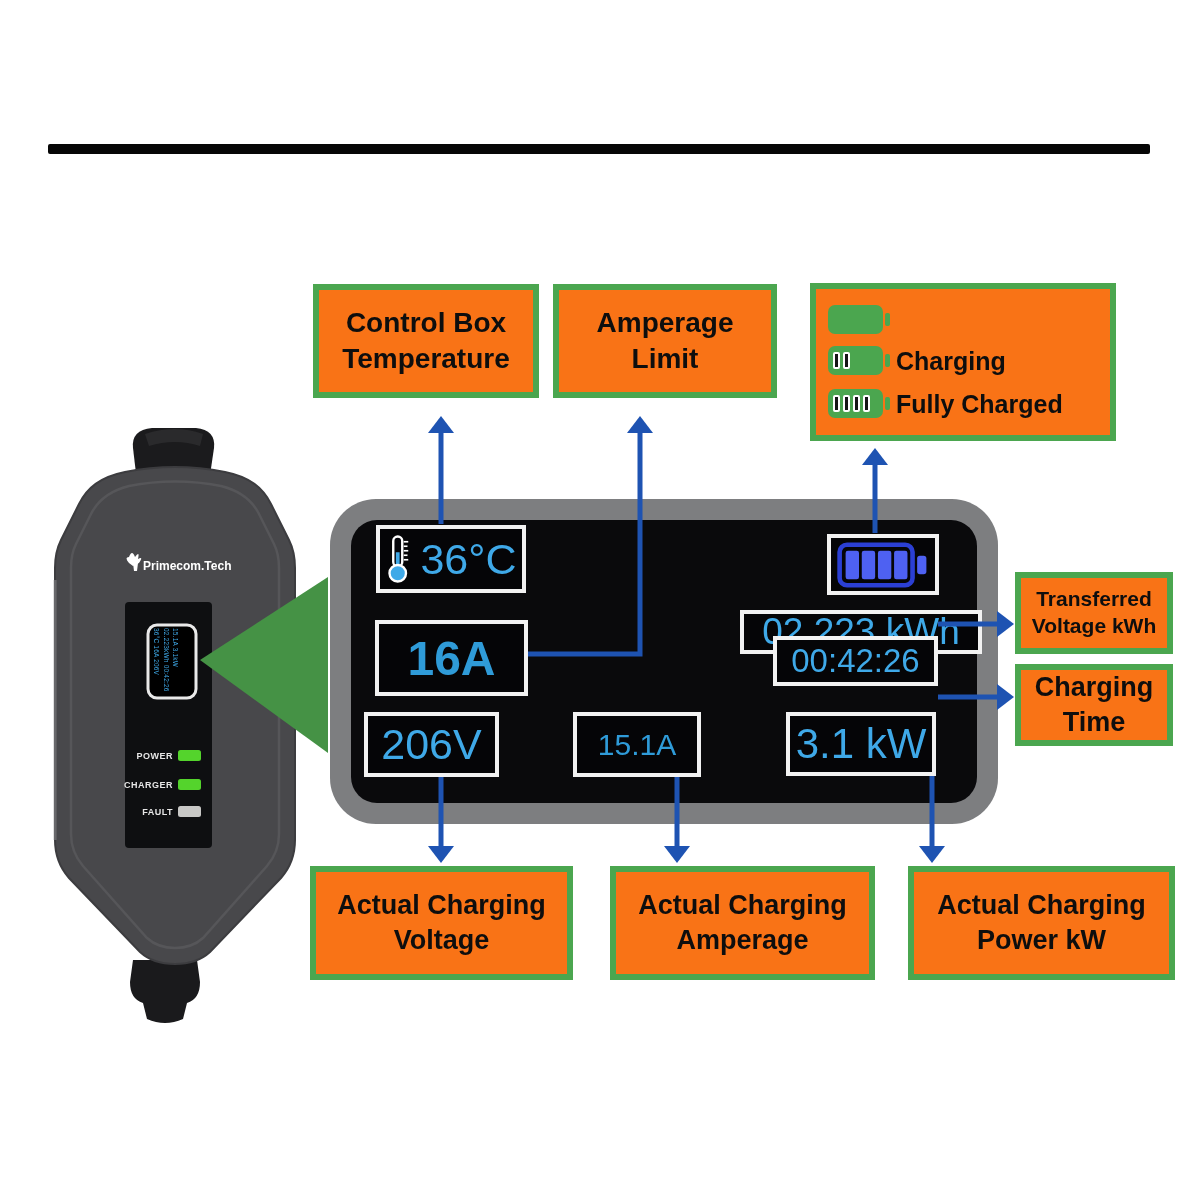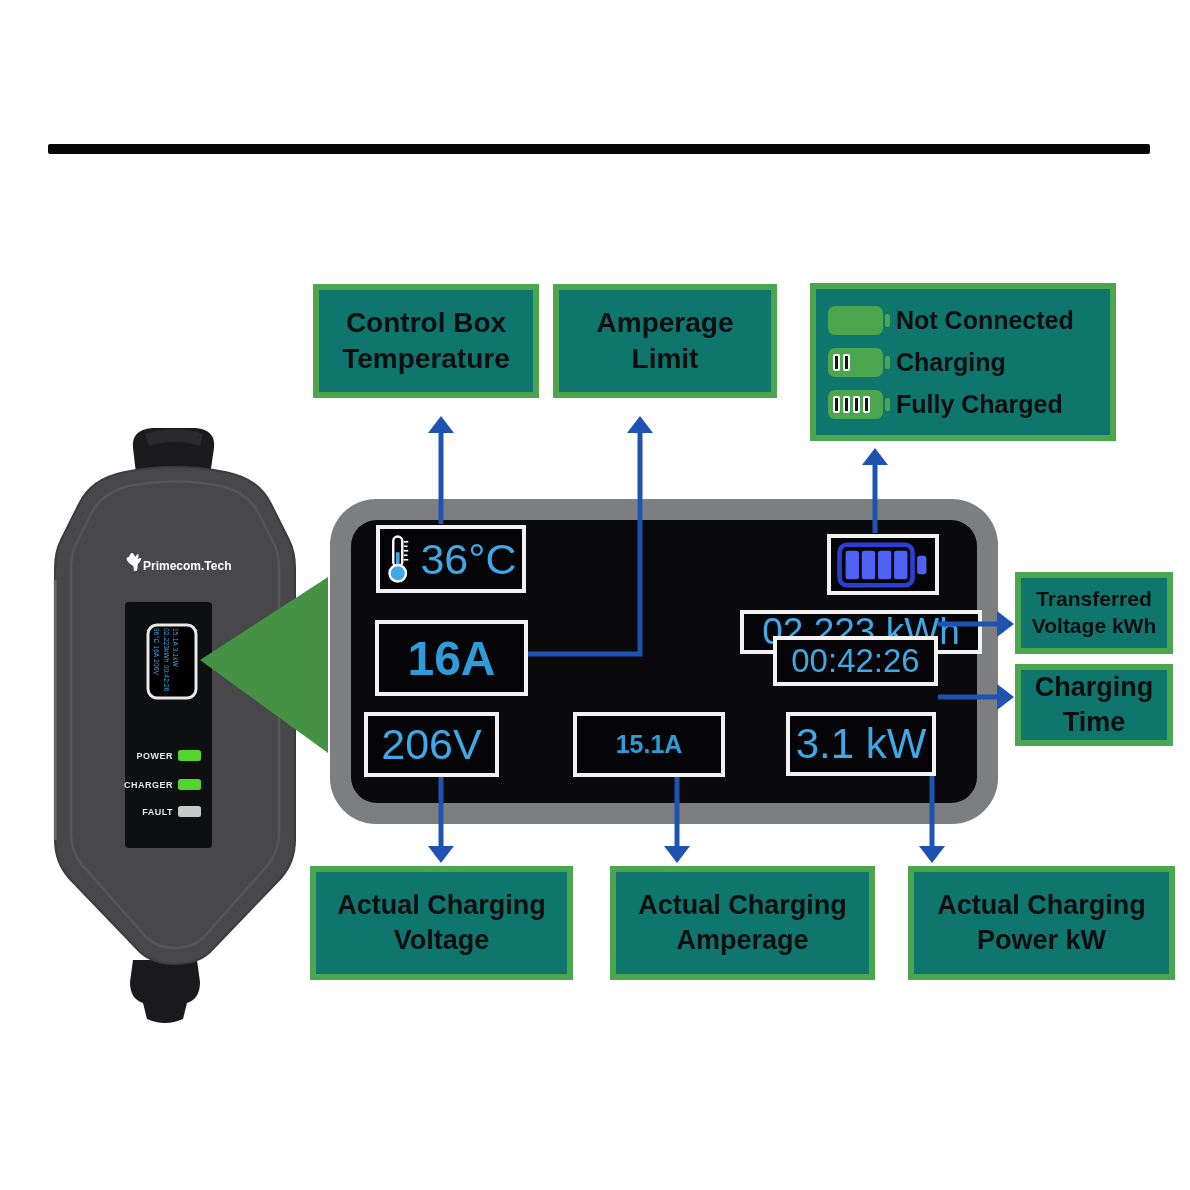--- a/index.html
+++ b/index.html
@@ -11,21 +11,21 @@
   body{font-family:"Liberation Sans",sans-serif}
   .stage{position:relative;width:1190px;height:1190px;background:#fff;overflow:hidden}
 
   
   .title{position:absolute;left:44px;top:48px;width:1102px;text-align:center;
     font-size:66px;font-weight:bold;letter-spacing:-1.5px;color:var(--accent-green);
     font-family:"Liberation Sans",sans-serif;white-space:nowrap}
   .rule{position:absolute;left:48px;top:144px;width:1102px;height:10px;background:#060606;border-radius:2px}
 
   
-  .label-box{position:absolute;background:#0f766e;border:6px solid var(--border-green);
+  .label-box{position:absolute;background:#f97316;border:6px solid var(--border-green);
     display:flex;align-items:center;justify-content:center;text-align:center;
     font-weight:bold;color:#0e0e0e;white-space:pre-line;line-height:1.28}
   .lb-temp{left:313px;top:284px;width:226px;height:114px;font-size:28px}
   .lb-amp{left:553px;top:284px;width:224px;height:114px;font-size:28px}
   .lb-transferred{left:1015px;top:572px;width:158px;height:82px;font-size:21px}
   .lb-ctime{left:1015px;top:664px;width:158px;height:82px;font-size:27px}
   .lb-voltage{left:310px;top:866px;width:263px;height:114px;font-size:27px}
   .lb-amperage{left:610px;top:866px;width:265px;height:114px;font-size:27px}
   .lb-power{left:908px;top:866px;width:267px;height:114px;font-size:27px}
 
@@ -42,21 +42,21 @@
   
   .panel{position:absolute;left:330px;top:499px;width:668px;height:325px;
     background:#7d7e80;border-radius:46px}
   .panel-inner{position:absolute;inset:21px;background:#0a0a0c;border-radius:26px}
   .sbox{position:absolute;background:#050507;border:4px solid #f2f2f2;
     display:flex;align-items:center;justify-content:center;color:var(--screen-blue);
     font-family:"Liberation Sans",sans-serif;white-space:nowrap}
   .sb-temp{left:376px;top:525px;width:150px;height:68px;font-size:43px;gap:5px}
   .sb-amp{left:375px;top:620px;width:153px;height:76px;font-size:48px;font-weight:bold;color:var(--screen-blue-bold)}
   .sb-voltage{left:364px;top:712px;width:135px;height:65px;font-size:43px}
-  .sb-amperage{left:573px;top:712px;width:152px;height:65px;font-size:25px;font-weight:bold;color:var(--screen-blue-bold)}
+  .sb-amperage{left:573px;top:712px;width:128px;height:65px;font-size:30px;font-weight:normal;color:var(--screen-blue-bold)}
   .sb-battery{left:827px;top:534px;width:112px;height:61px}
   .sb-energy{left:740px;top:610px;width:242px;height:44px;font-size:37px}
   .sb-time{left:773px;top:636px;width:165px;height:50px;font-size:33px}
   .sb-power{left:786px;top:712px;width:150px;height:64px;font-size:42px}
 
   
   .device-svg{position:absolute;left:25px;top:420px;width:300px;height:630px}
   .mini-screen{position:absolute;left:151px;top:628px;width:43px;height:67px;
     overflow:hidden;writing-mode:vertical-lr;color:var(--screen-blue);
     font-size:6.5px;line-height:1.5;letter-spacing:.2px}
@@ -120,21 +120,20 @@
 Temperature</span>
   </div>
   <div class="label-box lb-amp">
     <span>Amperage
 Limit</span>
   </div>
 
   <div class="label-box legend">
     <div class="legend-row">
       <span class="batt"></span>
-      <span>Not Connected</span>
     </div>
     <div class="legend-row">
       <span class="batt"><span class="bar"></span><span class="bar"></span></span>
       <span>Charging</span>
     </div>
     <div class="legend-row">
       <span class="batt"><span class="bar"></span><span class="bar"></span><span class="bar"></span><span class="bar"></span></span>
       <span>Fully Charged</span>
     </div>
   </div>

